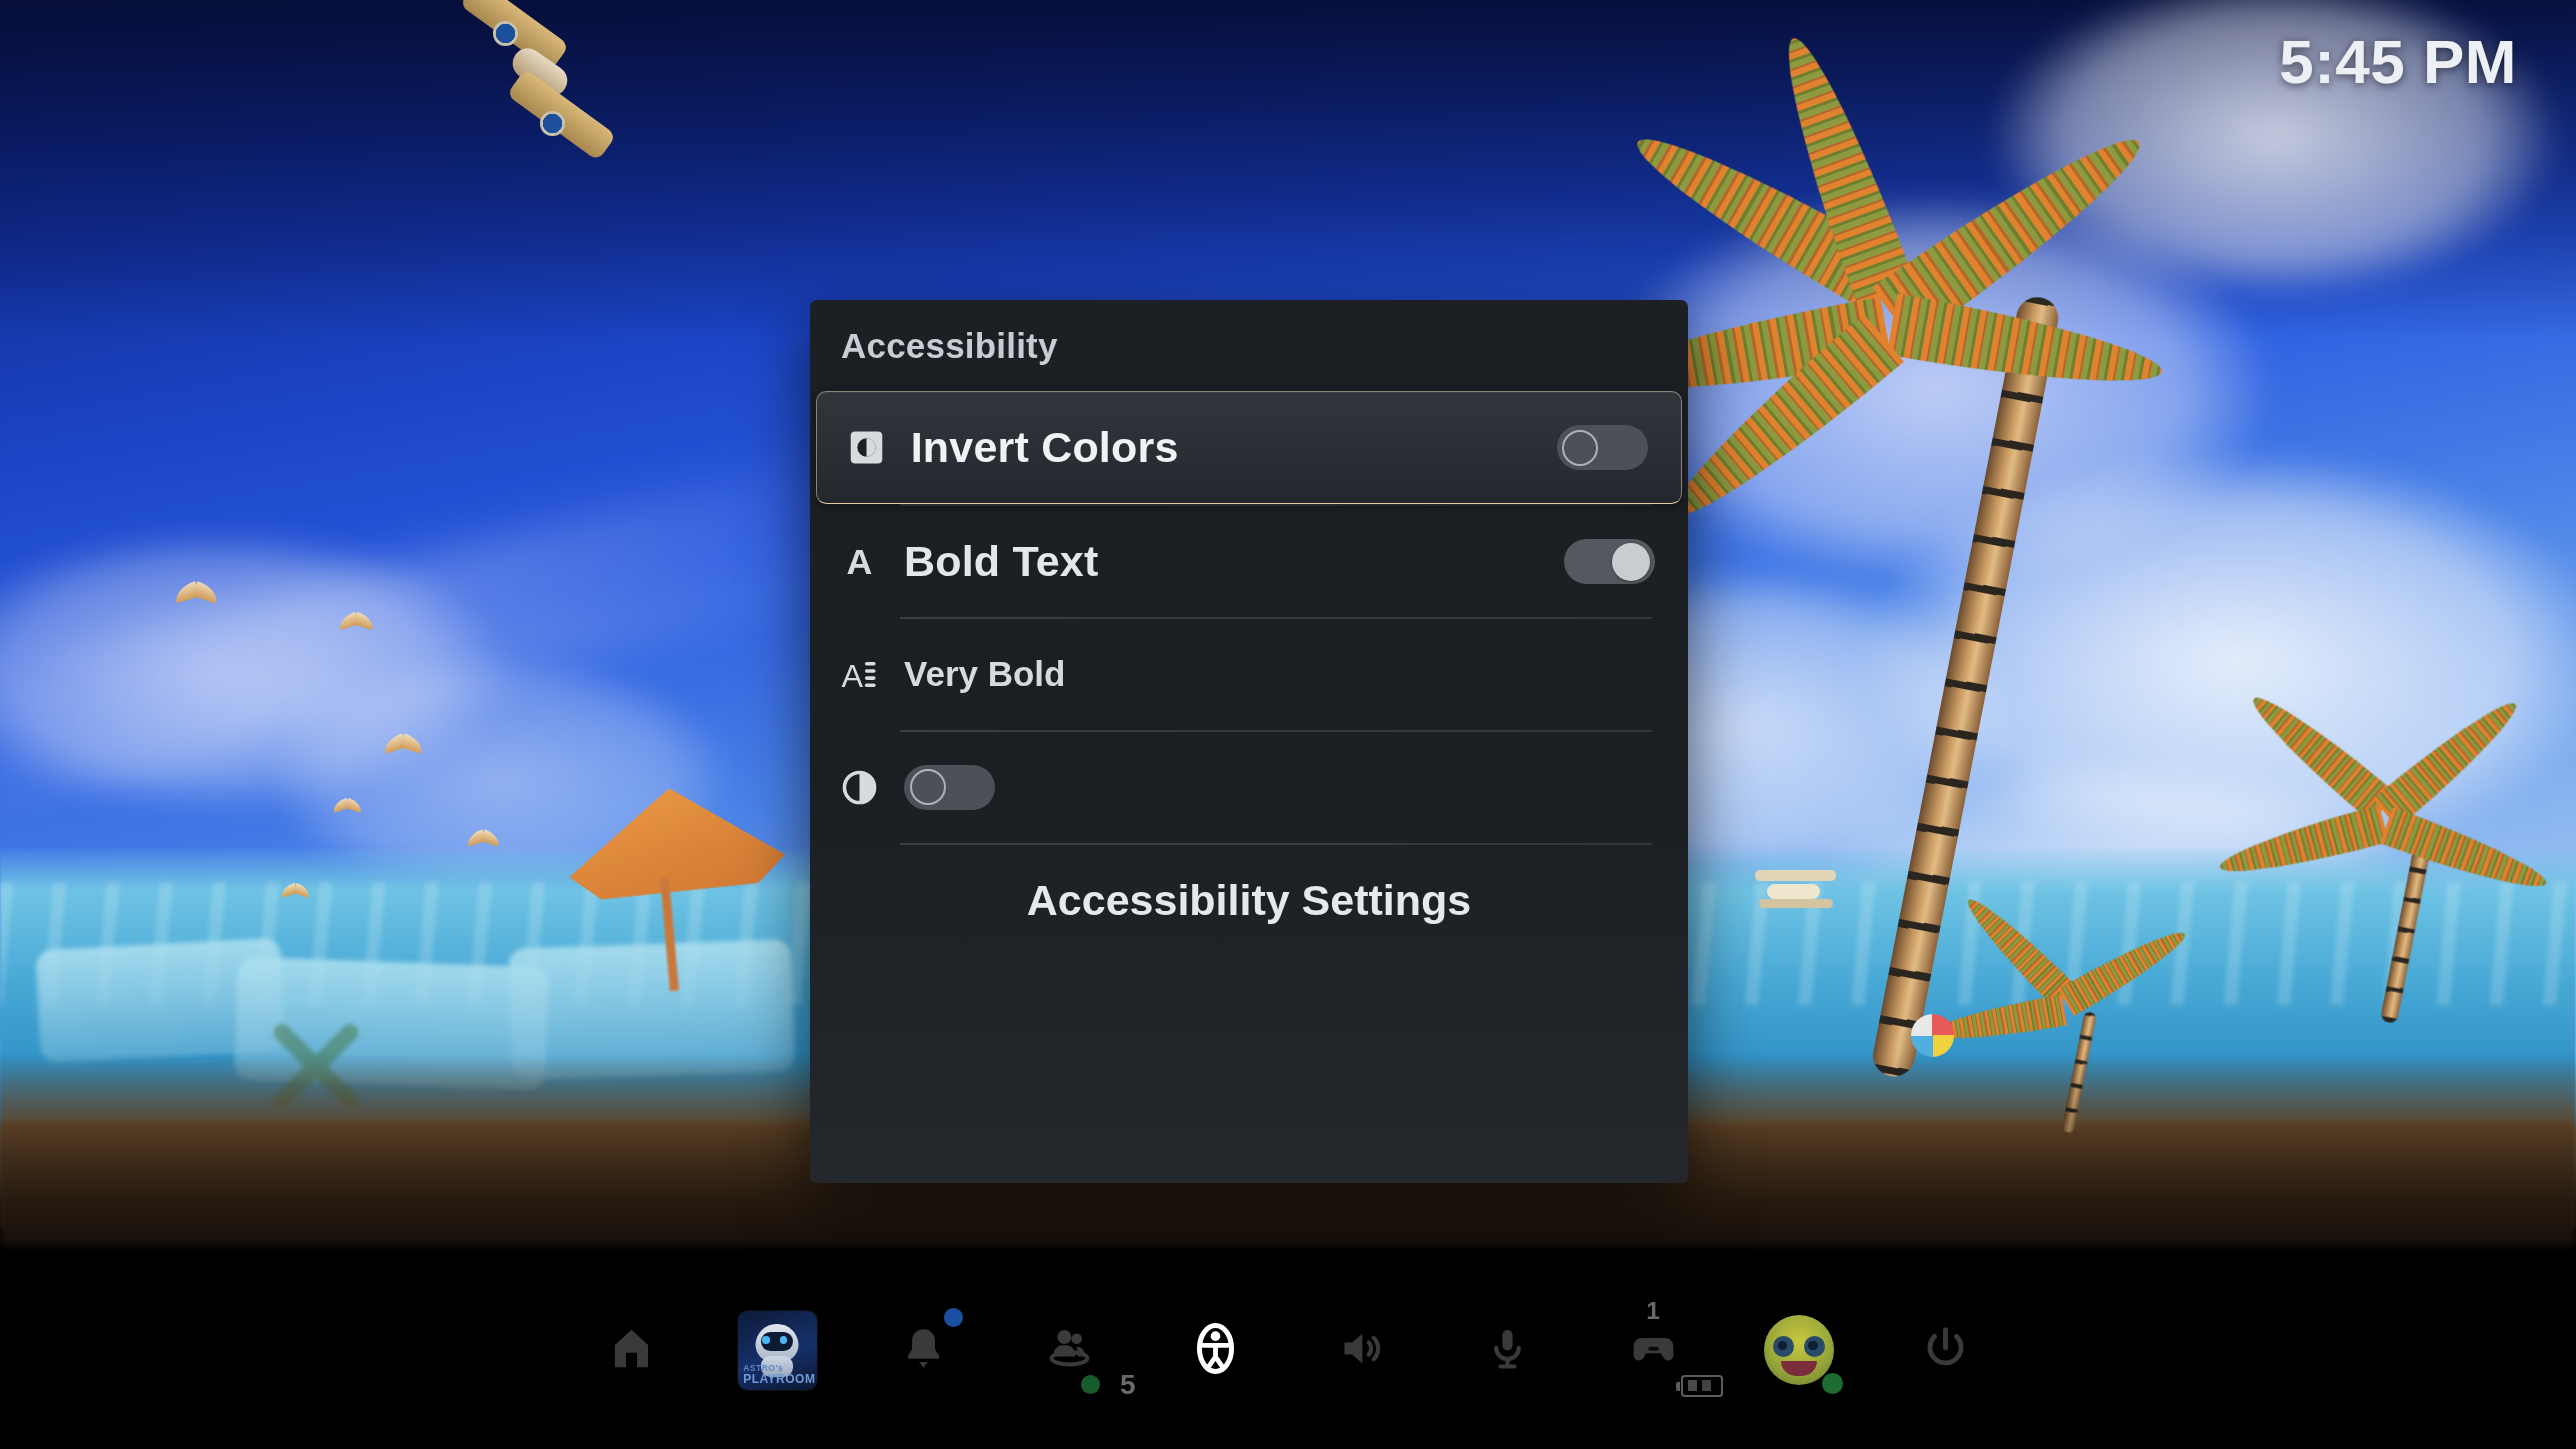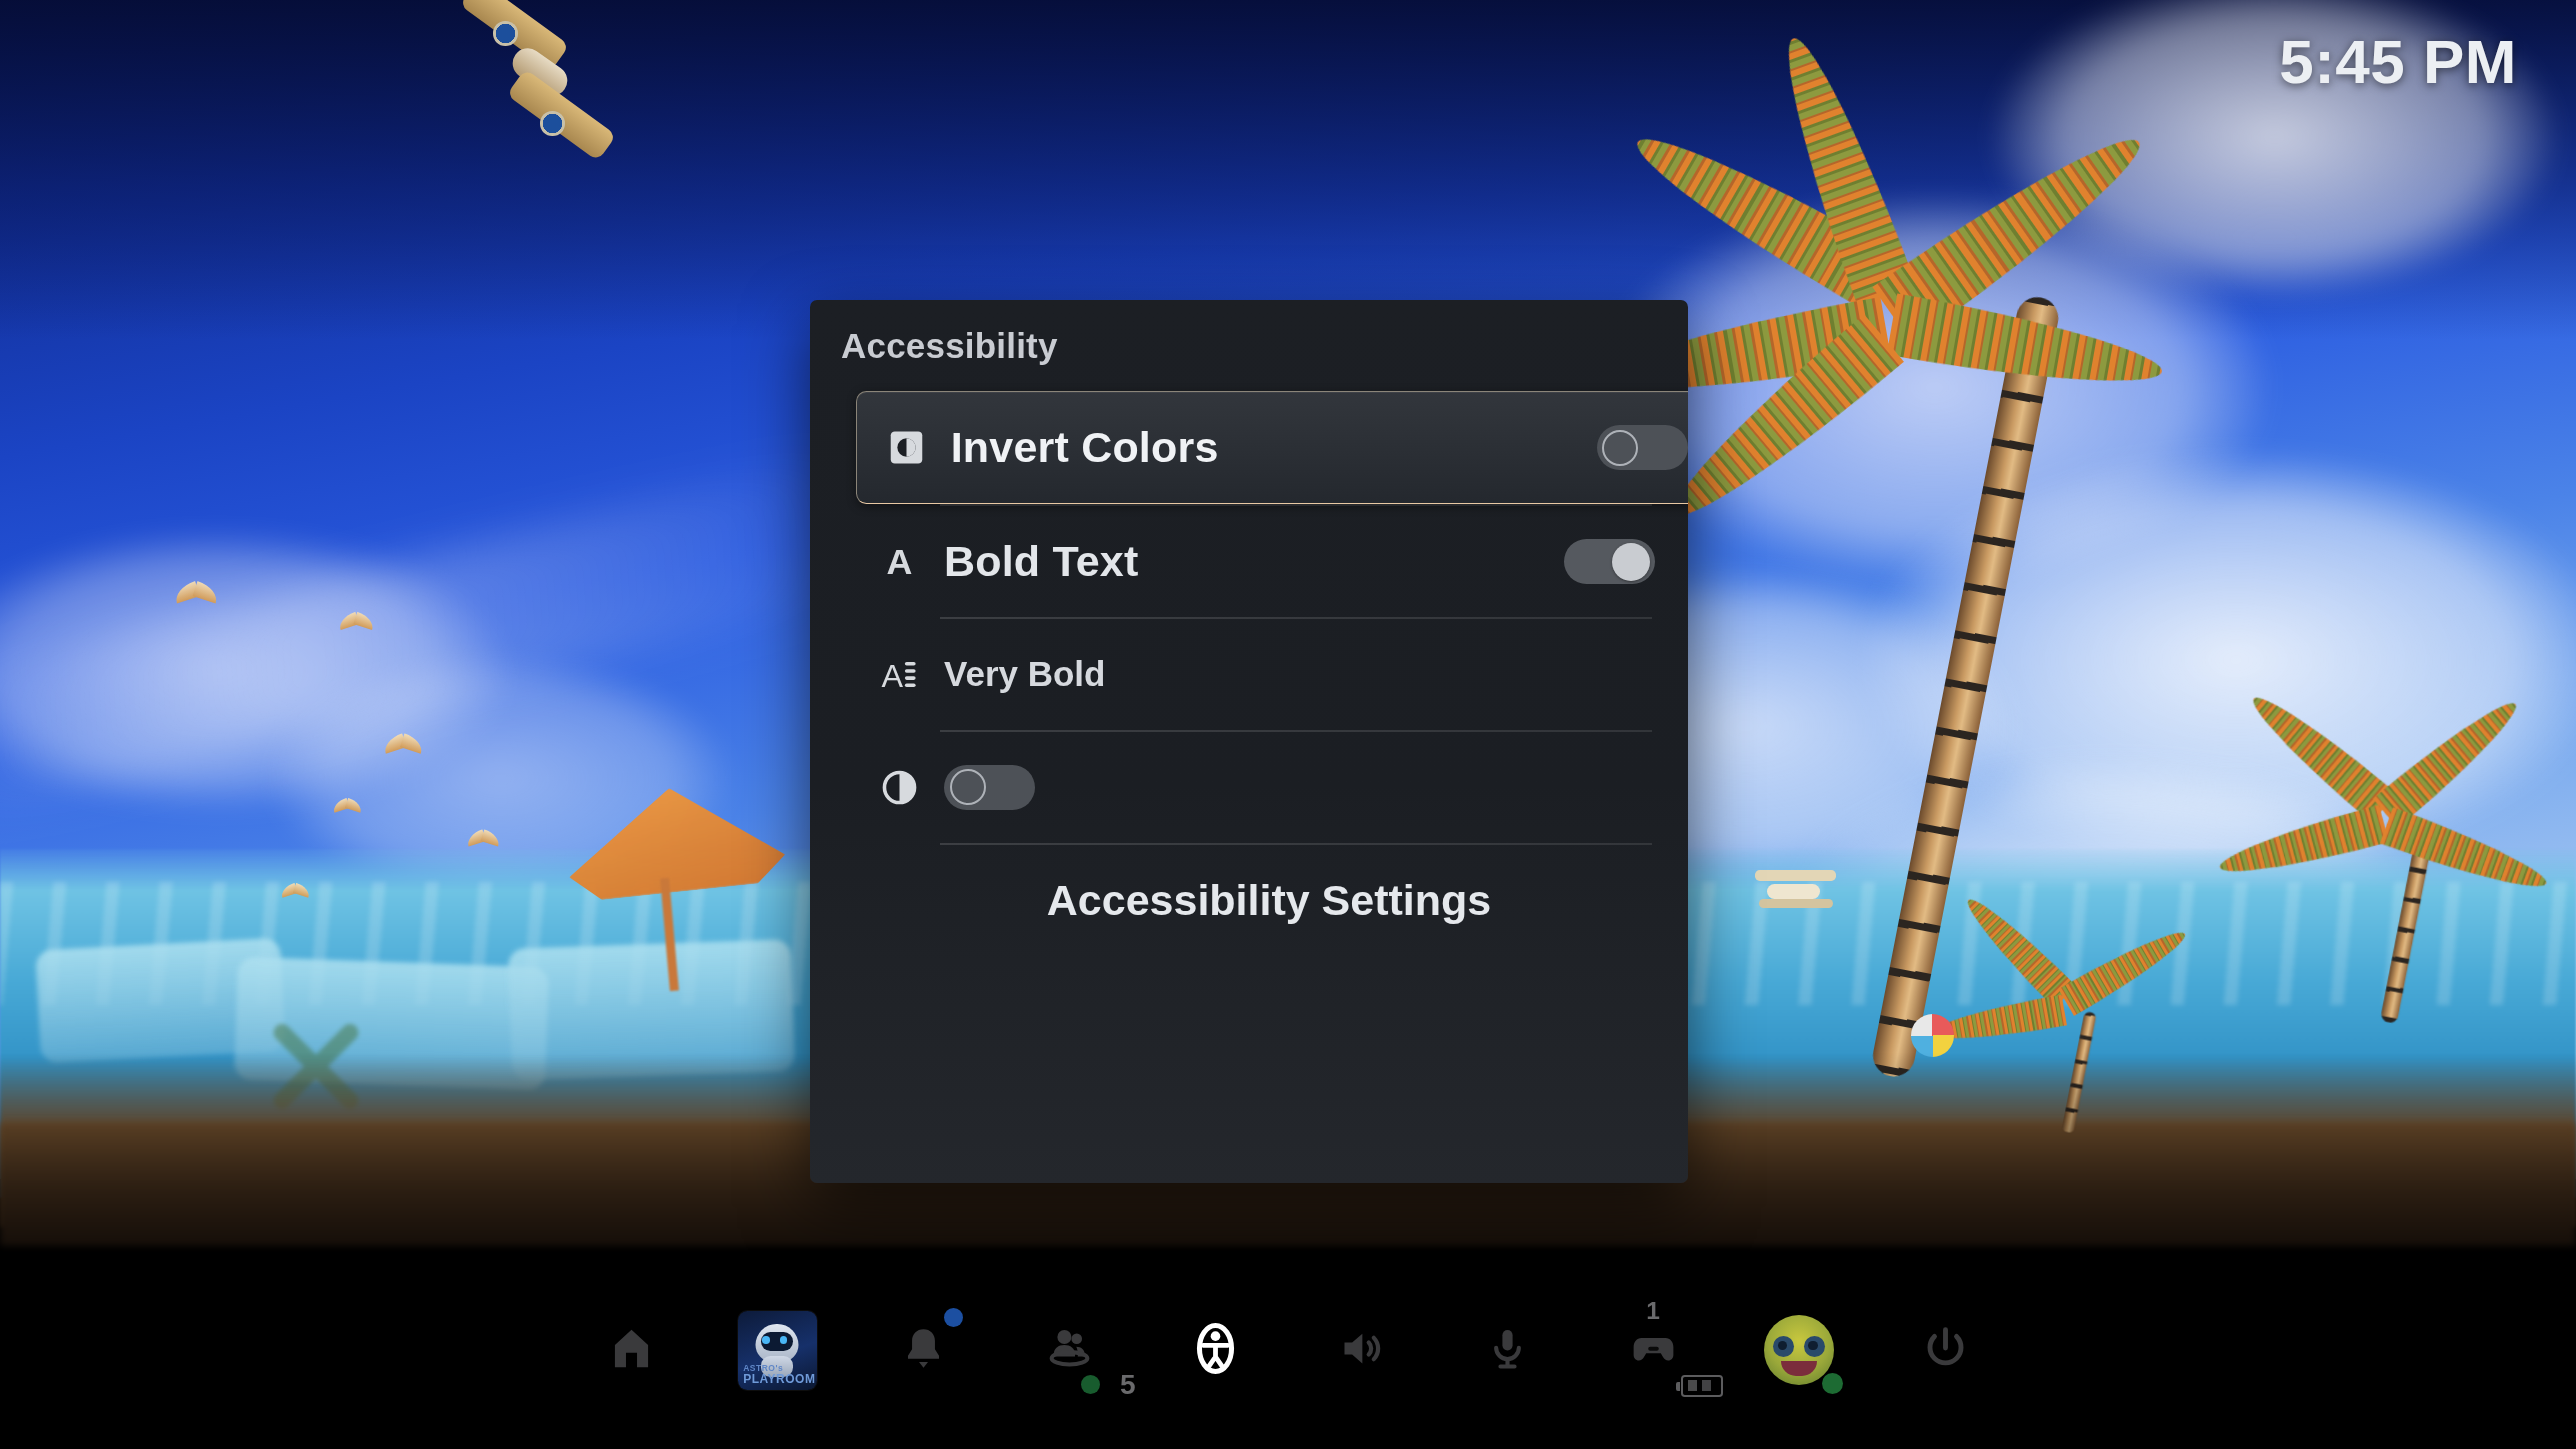--- a/index.html
+++ b/index.html
@@ -177,21 +177,21 @@
     border-radius:7px;
     box-shadow:0 24.5px 66px rgba(0,0,0,.62);
     overflow:hidden;
     margin-left:36px;
   }
   .panel-title {
     position:absolute; left:31px; top:26.4px;
     font-size:35px; font-weight:700; color:#c9ccd2; letter-spacing:0.2px;
   }
 
-  .rows { position:absolute; left:0; top:91px; right:0;padding-left:40px; }
+  .rows { position:absolute; left:0; top:91px; right:0; }
 
   .row {
     position:relative; display:flex; align-items:center;
     height:111px; padding:0 33px 0 28px;
   }
   .row-inner {
     display:flex; align-items:center; width:100%; height:100%;
   }
   .row .ico {
     width:66px; flex:0 0 66px; display:flex; align-items:center; justify-content:flex-start;

